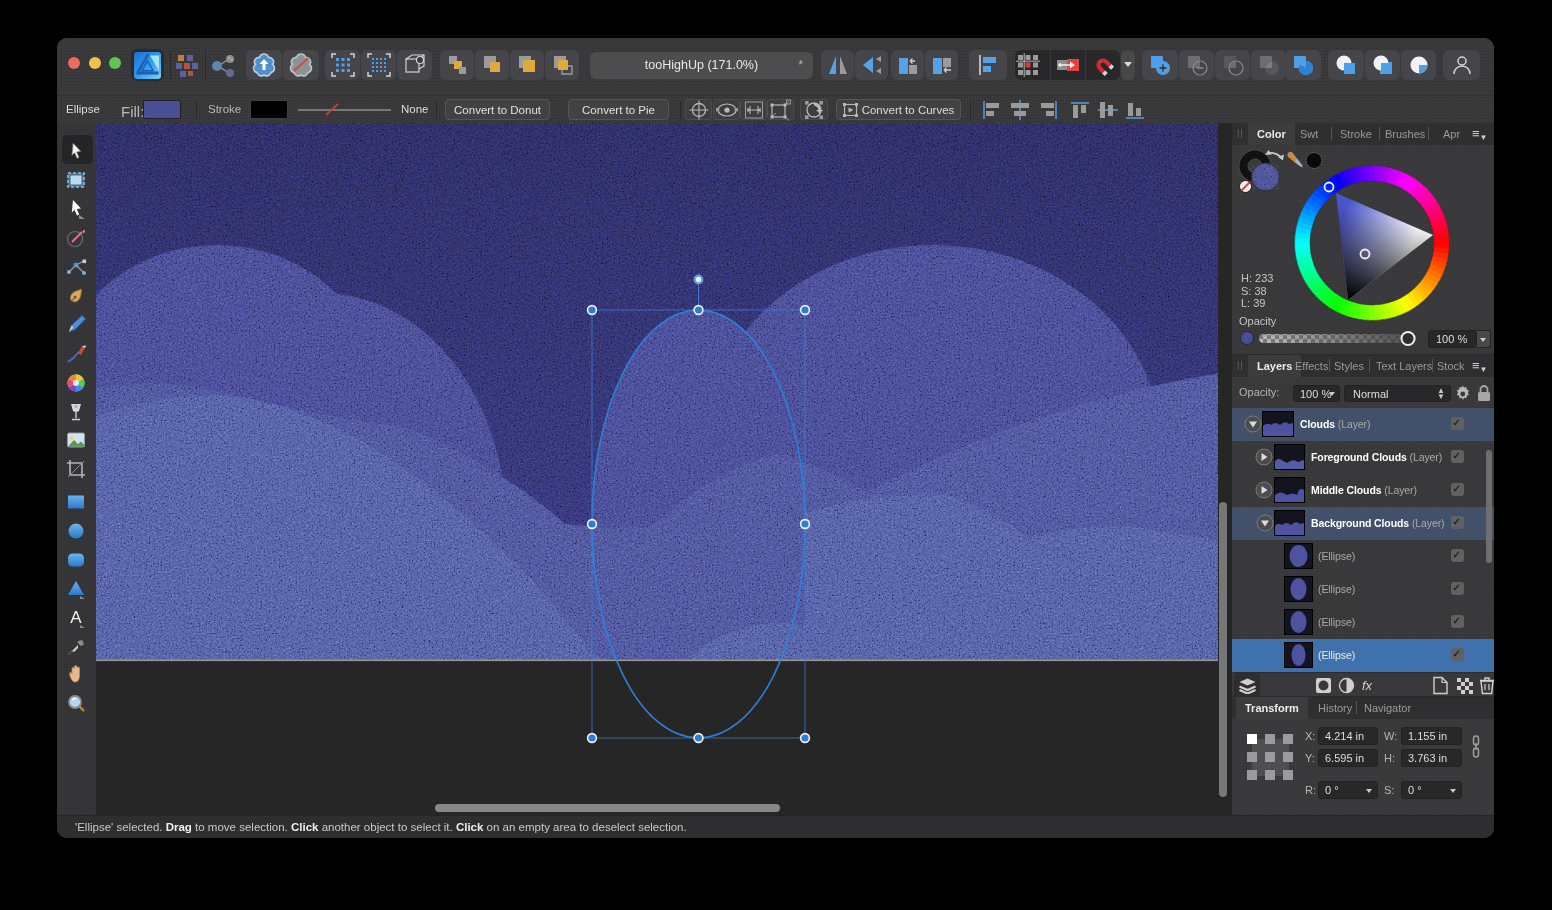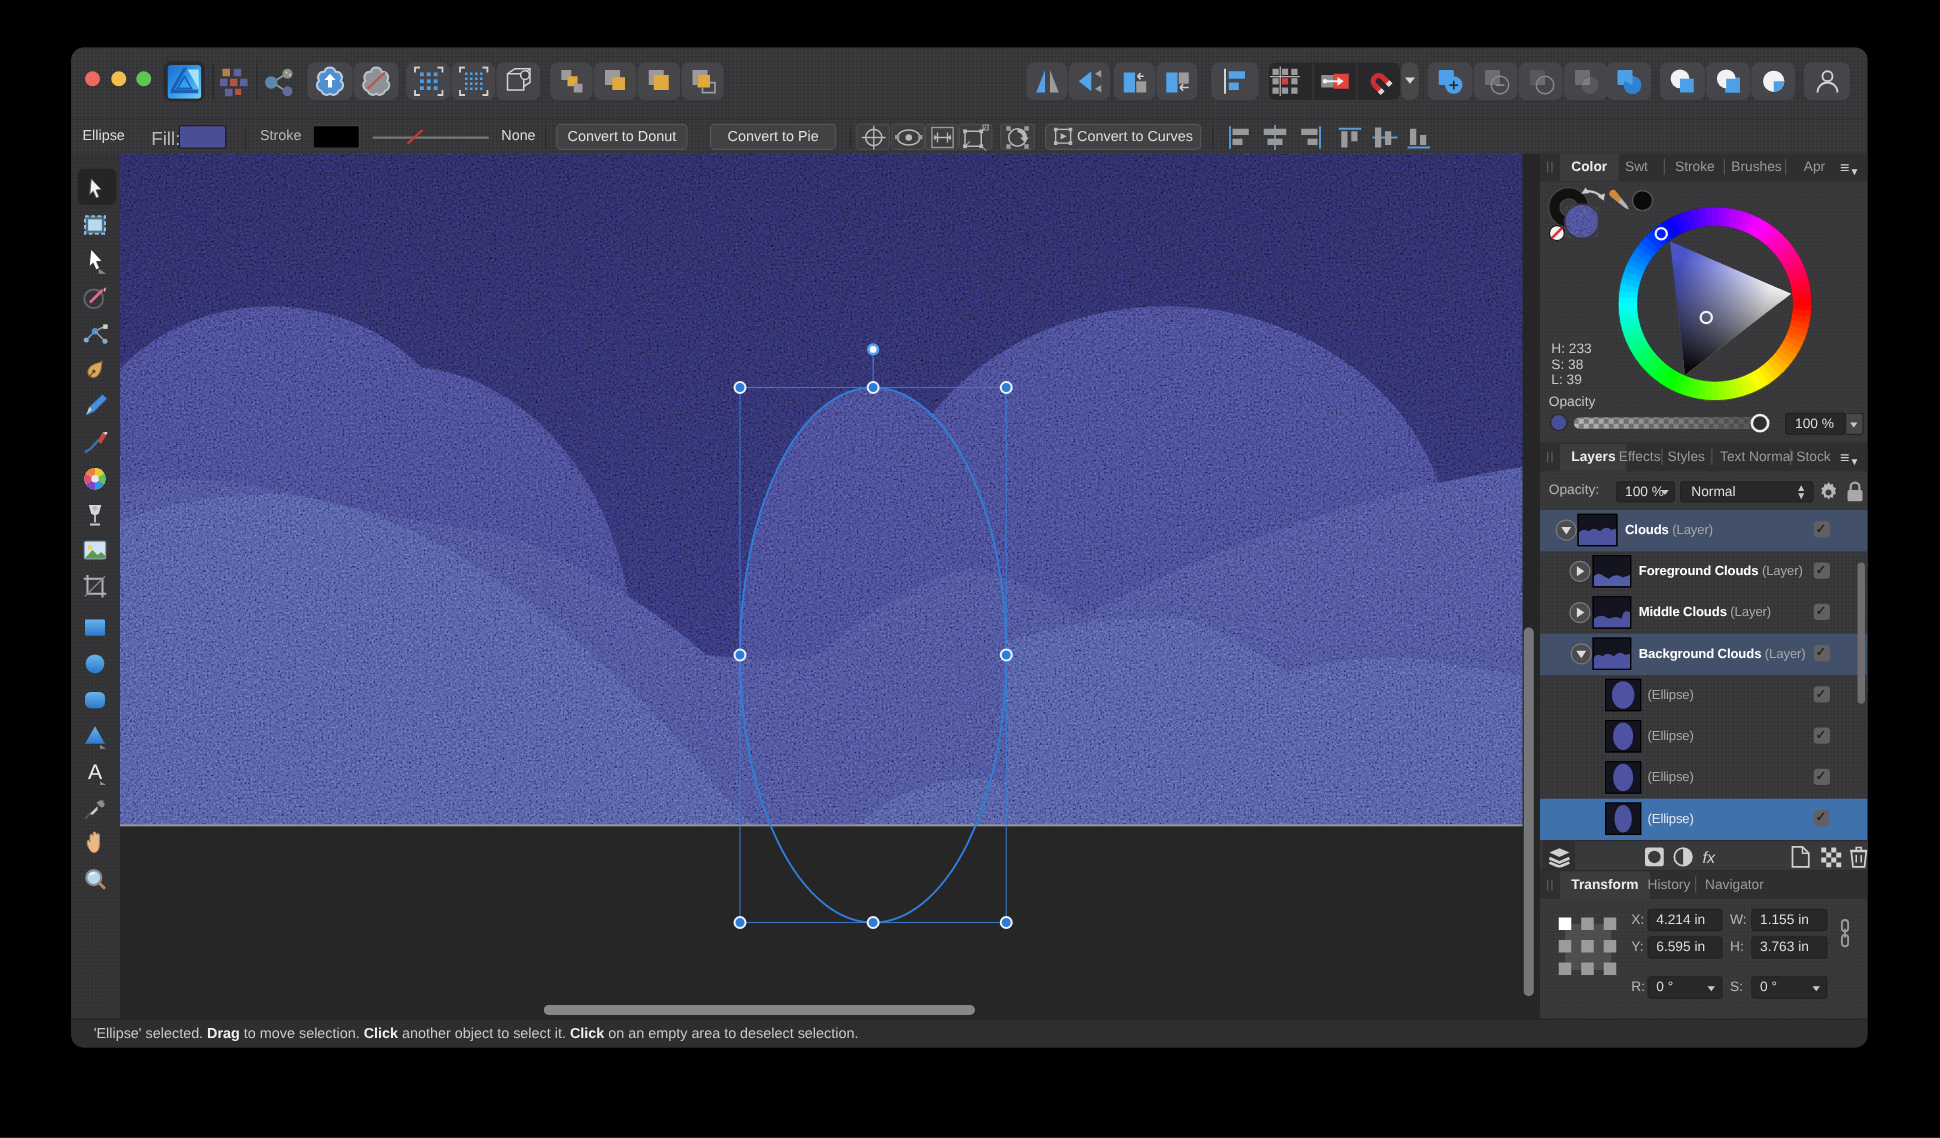--- a/index.html
+++ b/index.html
@@ -178,20 +178,21 @@
     <svg class="ticon" style="left:459px;top:15px" width="24" height="24">
       <rect x="3" y="3" width="12" height="12" fill="#9b9b9b"></rect>
         <rect x="7" y="7" width="12" height="12" fill="#e0a93e"></rect>
     </svg>
     <svg class="ticon" style="left:494px;top:15px" width="24" height="24">
       <path d="M3,3 L15,3 L15,7 L7,7 L7,15 L3,15 Z" fill="#9b9b9b"></path>
         <rect x="7" y="7" width="10" height="10" fill="#e0a93e"></rect>
         <path d="M17,13 L21,13 L21,21 L11,21 L11,17" fill="none" stroke="#9b9b9b" stroke-width="1.4"></path>
     </svg>
 
+    <div class="tfield" style="left:533px;top:14px;width:223px;height:27px;font-size:12.5px;text-align:center;line-height:27px;">tooHighUp (171.0%)<span style="position:absolute;right:10px;color:#b5b5b5">*</span></div>
 
     <div class="tbtn" style="left:764px;width:33px"></div>
     <div class="tbtn" style="left:798px;width:33px"></div>
     <div class="tbtn" style="left:834px;width:33px"></div>
     <div class="tbtn" style="left:868px;width:33px"></div>
     <svg class="ticon" style="left:769px;top:15px" width="24" height="24">
         <path d="M10,3 L10,21 L3,21 Z" fill="#54a3e8"></path>
         <path d="M14,3 L14,21 L21,21 Z" fill="#9b9b9b"></path>
       </svg>
     <svg class="ticon" style="left:803px;top:15px" width="24" height="24">
@@ -756,21 +757,21 @@
       </div>
     
     <div class="hline" style="top:231px"></div>
     <div class="tabbar" style="top:232px">
       <div class="grip">||</div>
       <div class="tab active" style="left:16px">Layers</div>
       <div class="tab" style="left:63px">Effects</div>
       <div class="tsep" style="left:97px"></div>
       <div class="tab" style="left:102px">Styles</div>
       <div class="tsep" style="left:137px"></div>
-      <div class="tab" style="left:144px">Text Normal</div>
+      <div class="tab" style="left:144px">Text Layers</div>
       <div class="tsep" style="left:200px"></div>
       <div class="tab" style="left:205px">Stock</div>
       <div class="tab" style="left:240px;font-size:13px;color:#cfcfcf">≡<span style="font-size:8px;vertical-align:-2px">▼</span></div>
     </div>
     <div class="lbl" style="left:7px;top:263px">Opacity:</div>
     <div class="field" style="left:61px;top:262px;width:47px;height:17px;line-height:16px;padding-left:6px">100 %<span style="position:absolute;right:4px;top:6px;width:0;height:0;border-left:3.5px solid transparent;border-right:3.5px solid transparent;border-top:4.5px solid #c9c9c9"></span></div>
     <div class="field" style="left:112px;top:262px;width:107px;height:17px;line-height:16px;padding-left:8px">Normal<span style="position:absolute;right:5px;top:2px;color:#c9c9c9;font-size:8px;line-height:6px">▲<br>▼</span></div>
     <svg style="position:absolute;left:222px;top:262px" width="18" height="18">
         <path d="M9,2 L10.3,4.5 L13,4 L13.5,6.8 L16,8 L14.8,10.5 L16,13 L13.5,14.2 L13,17 L10.3,16.5 L9,19 L7.7,16.5 L5,17 L4.5,14.2 L2,13 L3.2,10.5 L2,8 L4.5,6.8 L5,4 L7.7,4.5 Z" fill="#b8b8b8" transform="scale(0.85) translate(1.5,-1.5)"></path>
         <circle cx="8.8" cy="9" r="2.4" fill="#3a3a3c"></circle>
@@ -932,21 +933,21 @@
       <svg style="position:absolute;left:247px;top:3px" width="16" height="19">
           <path d="M2,5 L14,5 L12.6,17.5 L3.4,17.5 Z" fill="none" stroke="#d0d0d0" stroke-width="1.4"></path>
           <path d="M1,4.5 L15,4.5 M6,4 L6,2 L10,2 L10,4" stroke="#d0d0d0" stroke-width="1.3" fill="none"></path>
           <path d="M6,8 L6,14 M10,8 L10,14" stroke="#d0d0d0" stroke-width="1.2"></path>
         </svg>
     </div>
     
     <div class="hline" style="top:573px"></div>
     <div class="tabbar" style="top:574px">
       <div class="grip">||</div>
-      <div class="tab active" style="left:16px">Transform</div>
+      <div class="tab active" style="left:4px">Transform</div>
       <div class="tab" style="left:86px">History</div>
       <div class="tsep" style="left:124px"></div>
       <div class="tab" style="left:132px">Navigator</div>
     </div>
     <div style="position:absolute;left:20px;top:616px;width:37px;height:37px;background:#77777a;opacity:0.35;border-radius:3px"></div>
     <g>
     <svg style="position:absolute;left:12px;top:608px" width="52" height="52">
       <g fill="#9b9b9d">
             <rect x="21" y="3" width="10" height="10"></rect>
             <rect x="39" y="3" width="10" height="10"></rect>

